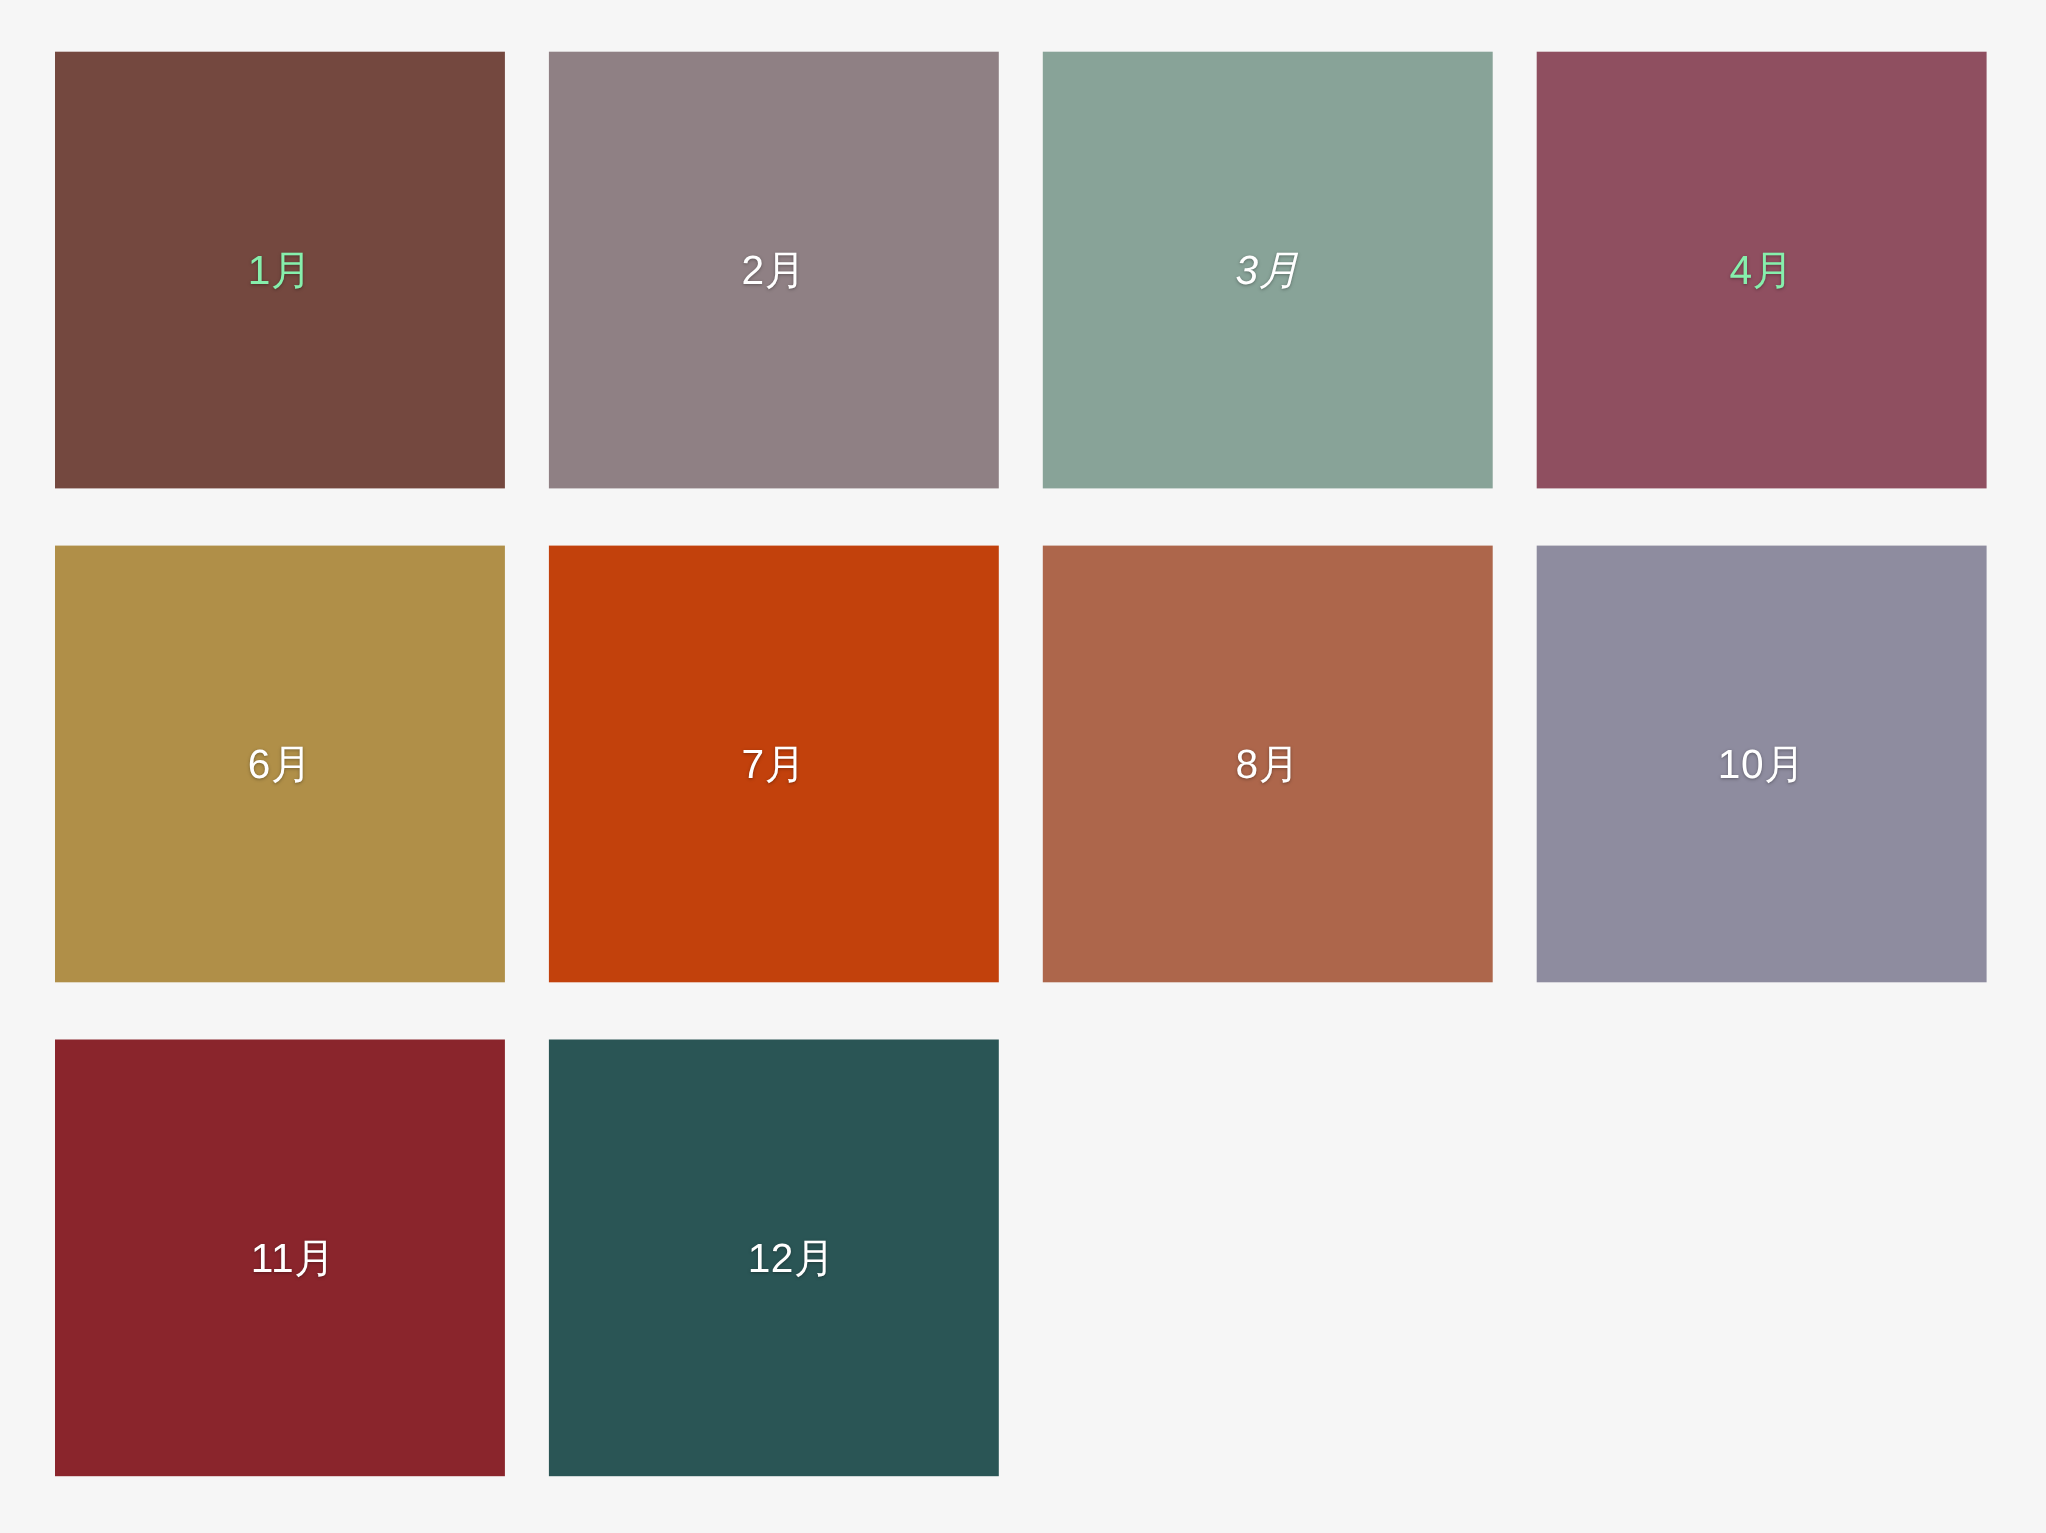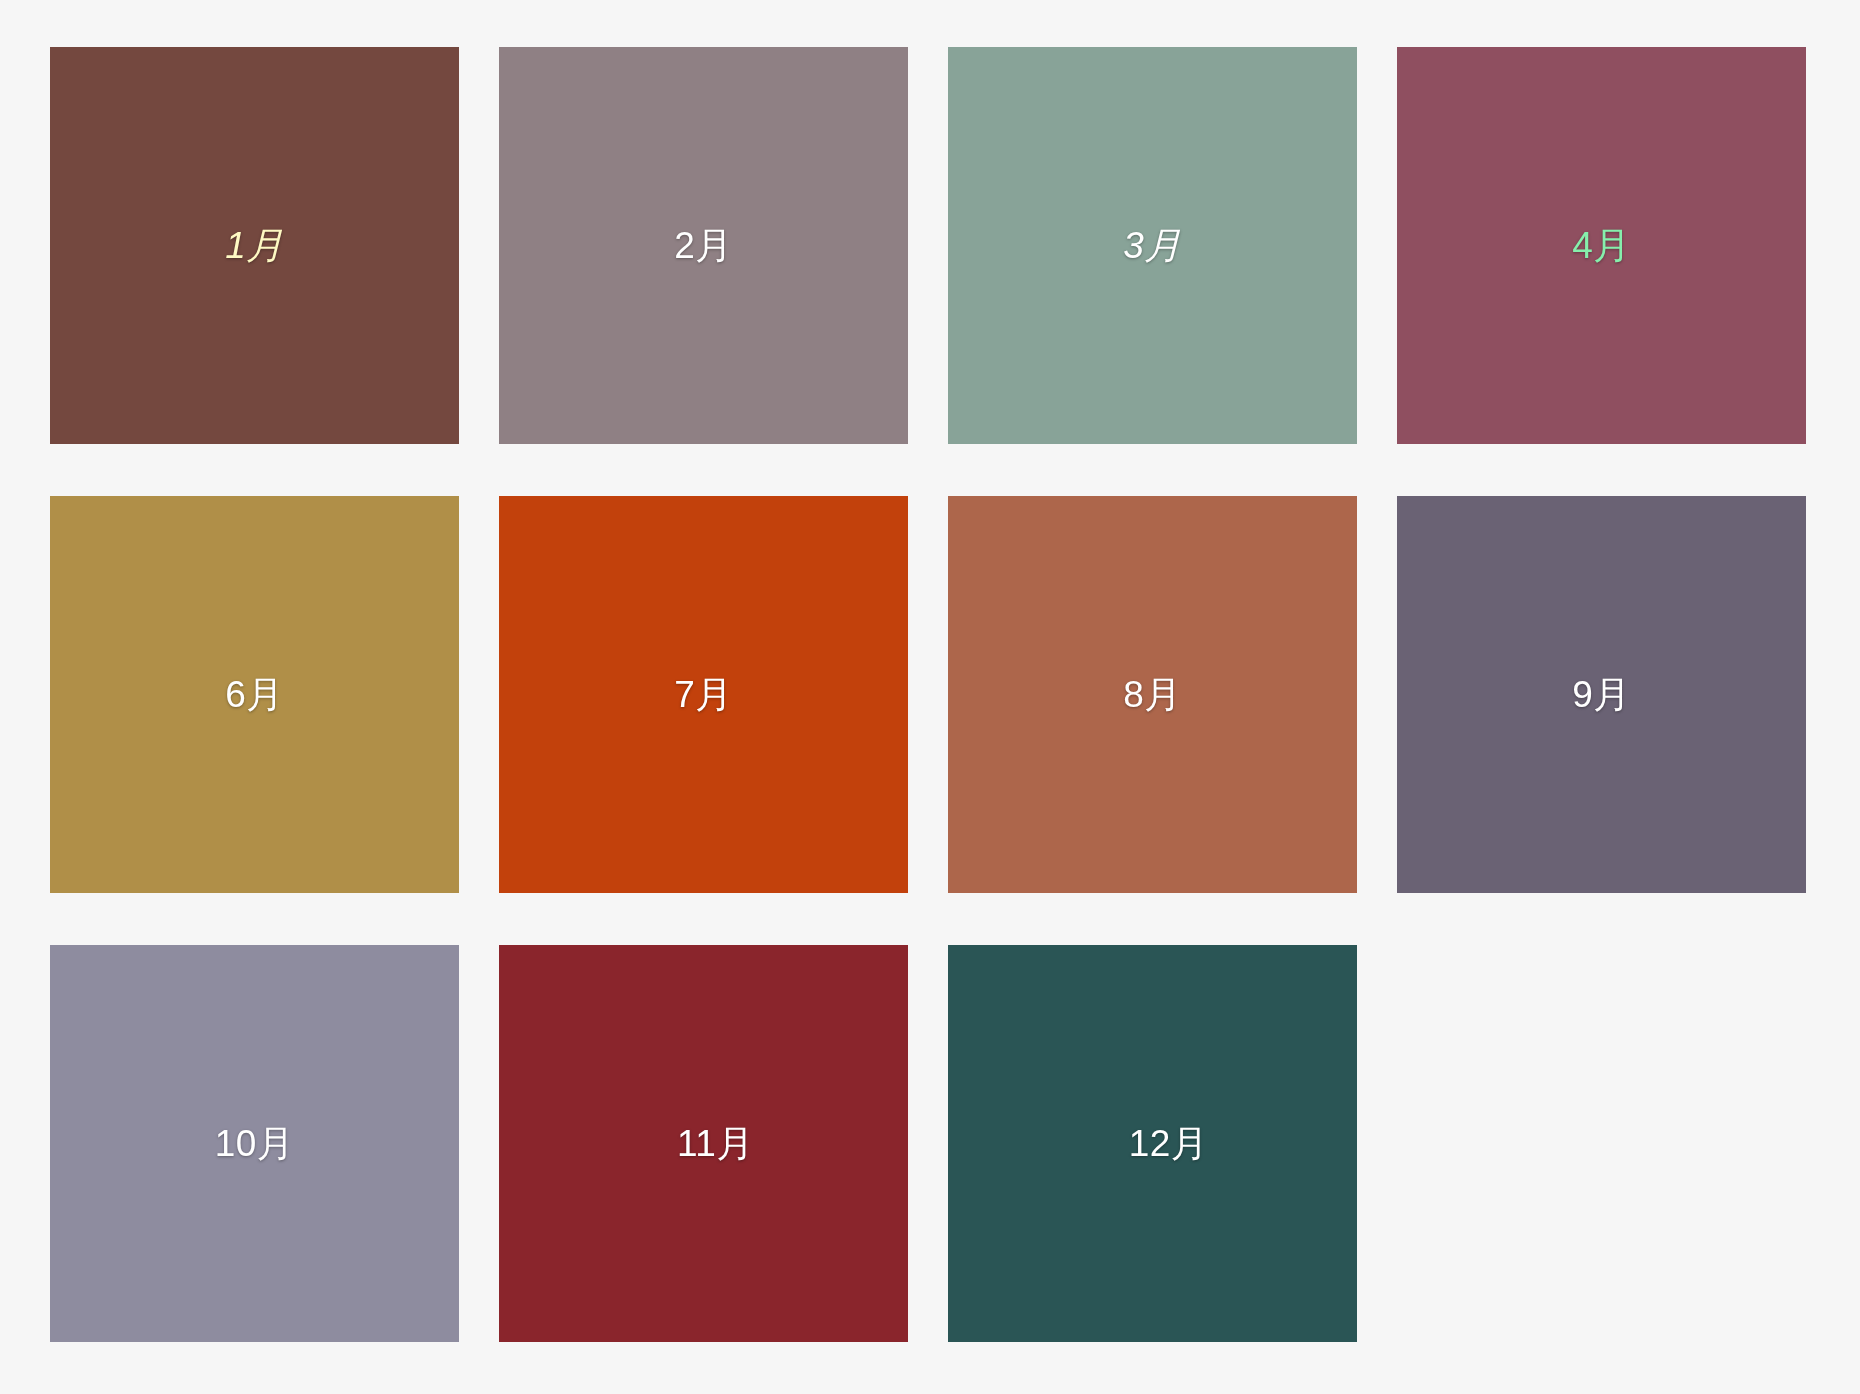--- a/index.html
+++ b/index.html
@@ -40,21 +40,21 @@
     text-shadow: 0 1px 3px rgba(0,0,0,0.35);
     user-select: none;
   }
 </style>
 </head>
 <body style="background: rgb(246, 246, 246);">
 
 <div id="swatch-grid">
 
   <div class="swatch-tile" style="background-color: rgb(116, 72, 63);">
-    <span class="swatch-label" style="color: #fef9c3; font-style: italic;">1月</span>
+    <span class="swatch-label" style="color: #86efac;">1月</span>
   </div>
 
   <div class="swatch-tile" style="background-color: rgb(143, 128, 132);">
     <span class="swatch-label" style="color: rgb(255, 255, 255);">2月</span>
   </div>
 
   <div class="swatch-tile" style="background-color: rgb(136, 163, 152); font-style: italic;">
     <span class="swatch-label" style="color: rgb(255, 255, 255);">3月</span>
   </div>
 
@@ -68,23 +68,20 @@
   </div>
 
   <div class="swatch-tile" style="background-color: #c2410c;">
     <span class="swatch-label" style="color: rgb(255, 255, 255);">7月</span>
   </div>
 
   <div class="swatch-tile" style="background-color: rgb(173, 102, 75);">
     <span class="swatch-label" style="color: rgb(255, 255, 255);">8月</span>
   </div>
 
-  <div class="swatch-tile" style="background-color: rgb(106, 98, 116);">
-    <span class="swatch-label" style="color: rgb(255, 255, 255);">9月</span>
-  </div>
 
   <div class="swatch-tile" style="background-color: rgb(142, 140, 159);">
     <span class="swatch-label" style="color: rgb(255, 255, 255); text-align: right;">10月</span>
   </div>
 
   <div class="swatch-tile" style="background-color: rgb(138, 37, 44); padding-left: 24px;">
     <span class="swatch-label" style="color: rgb(255, 255, 255);">11月</span>
   </div>
 
   <div class="swatch-tile" style="background-color: rgb(42, 85, 85); padding-left: 32px;">

